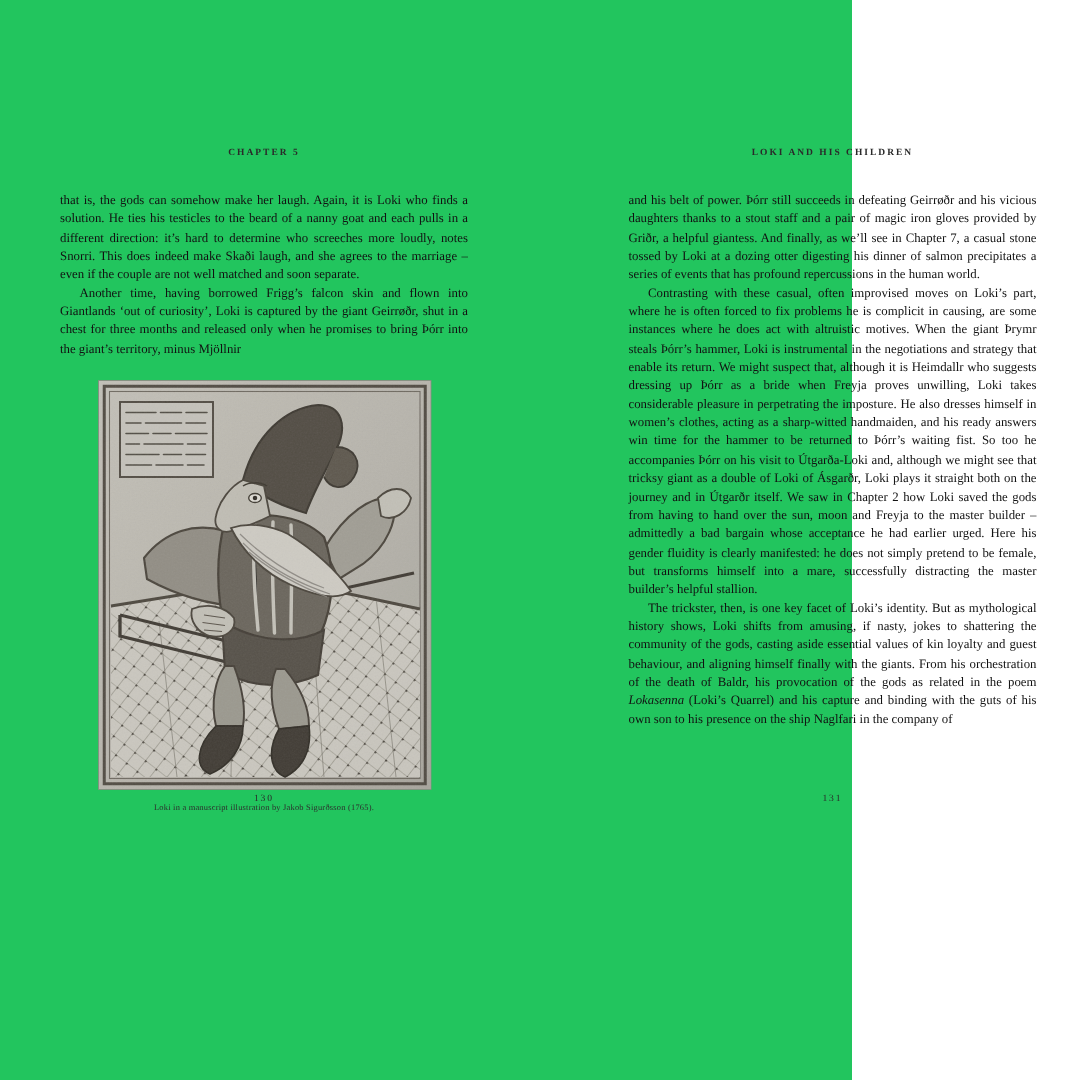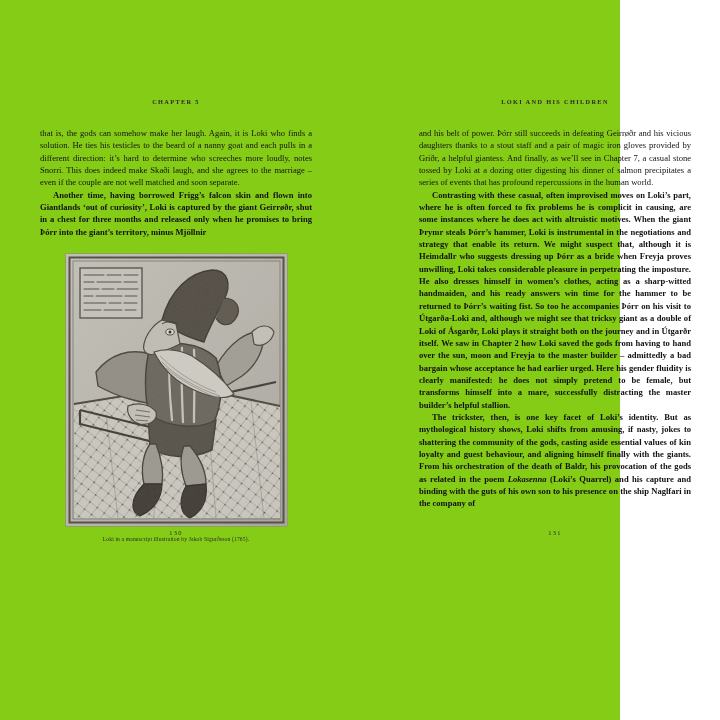--- a/index.html
+++ b/index.html
@@ -11,23 +11,23 @@
   body {
     width: 720px;
     height: 720px;
     overflow: hidden;
     font-family: "Liberation Serif", "DejaVu Serif", serif;
     color: #1a1a1a;
   }
 
   .spread {
     position: relative;
-    width: 620px;
+    width: 568px;
     height: 720px;
-    background: #84cc16;
+    background: #22c55e;
     display: flex;
     justify-content: center;
   }
 
   .page {
     position: absolute;
     top: 98px;
     width: 272px;
     height: 530px;
   }
@@ -51,21 +51,20 @@
     text-align: justify;
     color: #121212;
     -webkit-font-smoothing: antialiased;
   }
   .body-col p {
     margin: 0;
     text-indent: 0;
   }
   .body-col p + p {
     text-indent: 13px;
-    font-weight: bold;
   }
 
   .figure {
     margin: 16px 0 0 0;
     width: 100%;
   }
   .figure-frame {
     position: relative;
     width: 221px;
     height: 272px;

